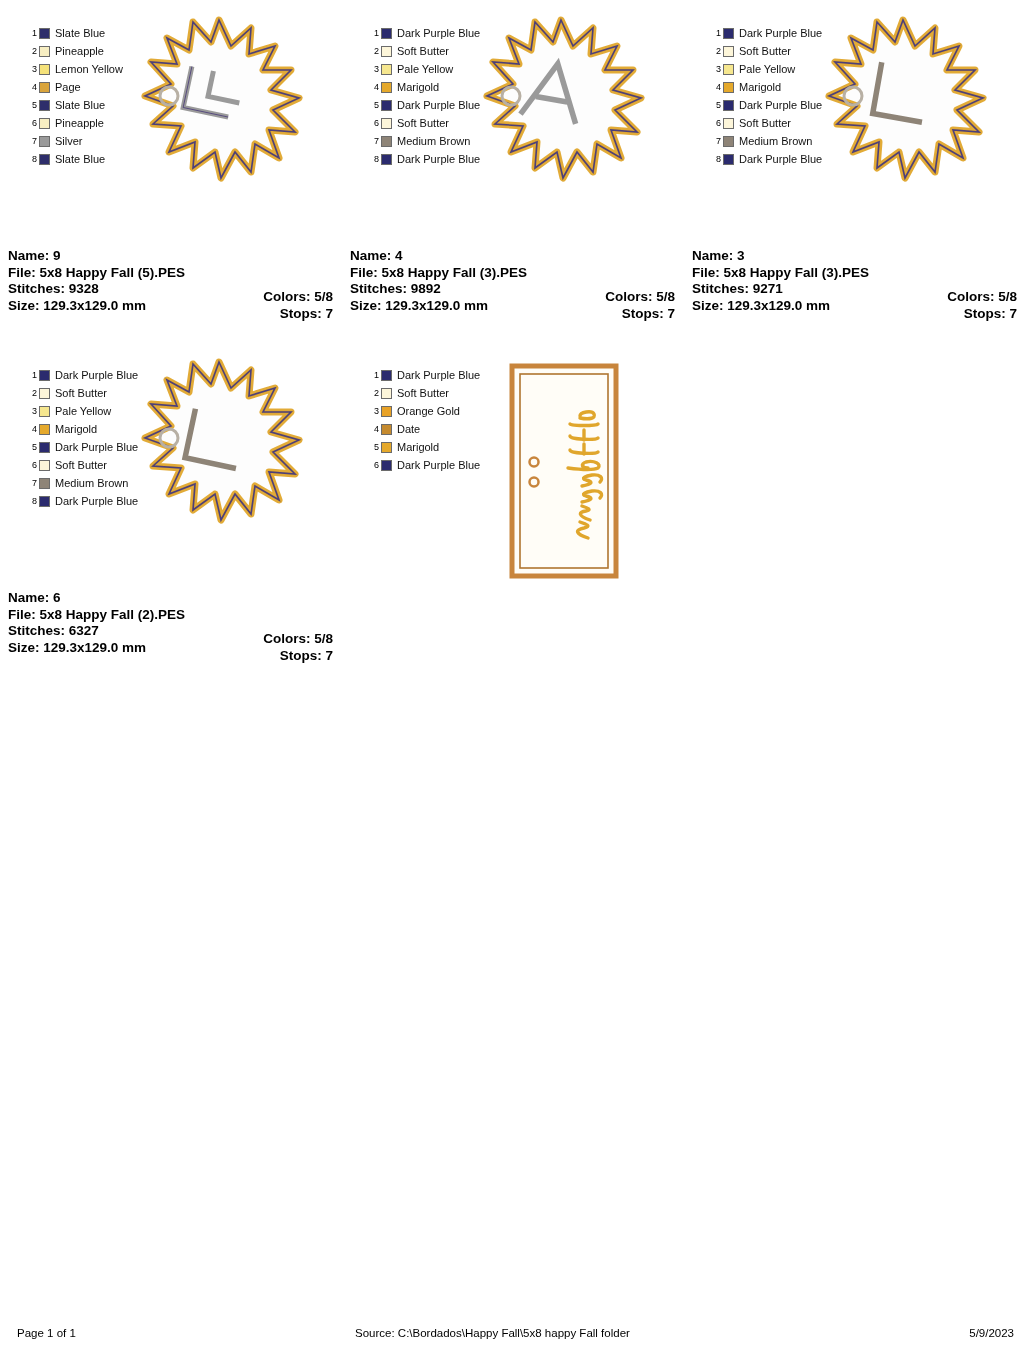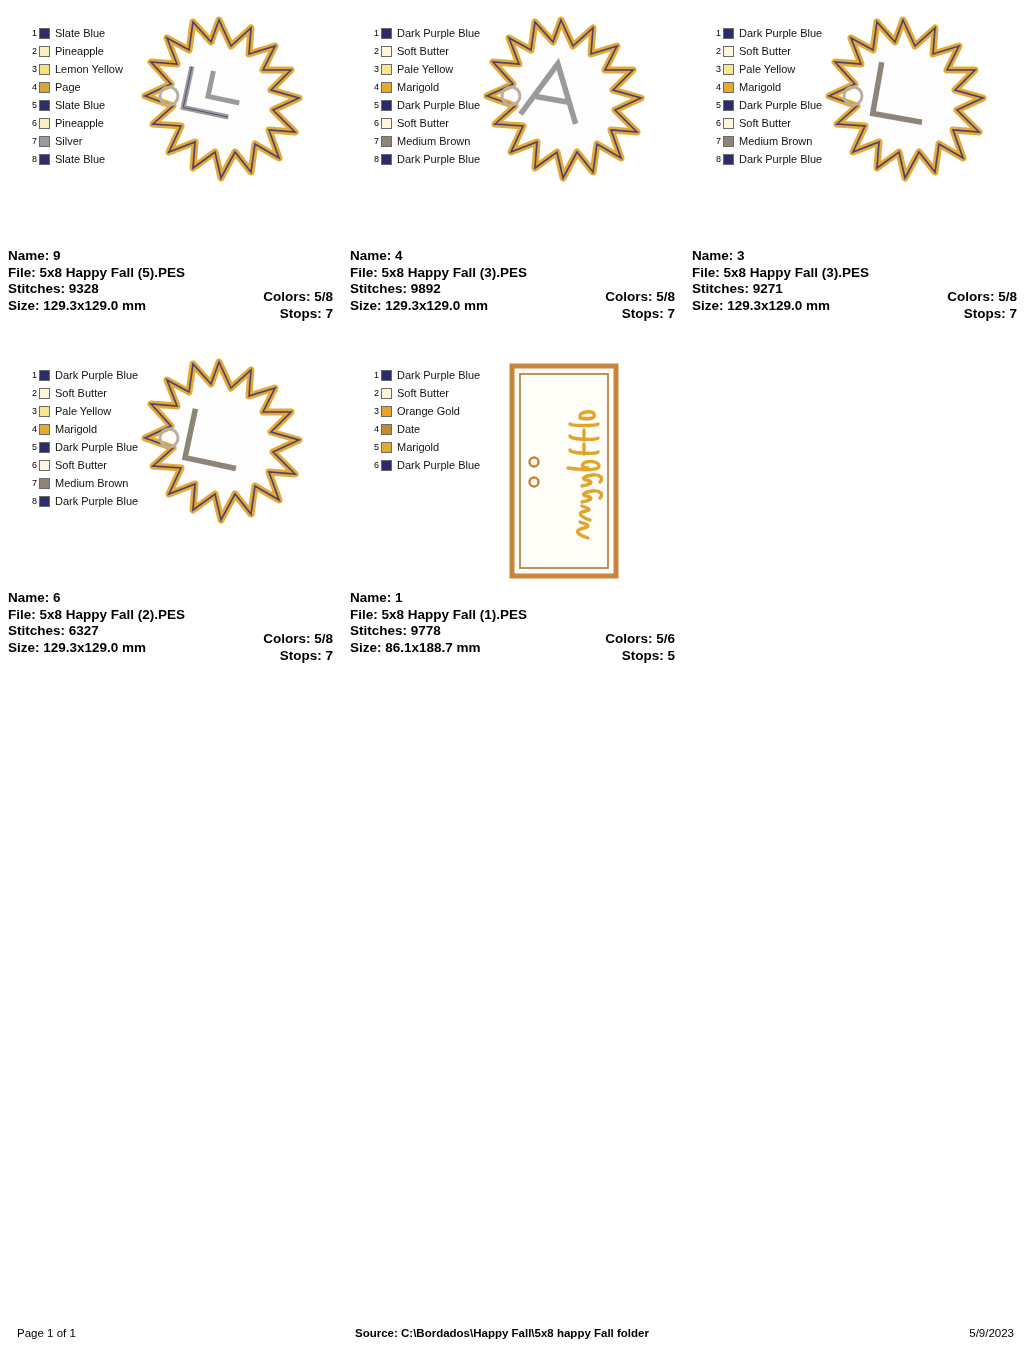--- a/index.html
+++ b/index.html
@@ -91,21 +91,21 @@
   }
   .footer {
     position: absolute;
     left: 0;
     top: 1327px;
     width: 1024px;
     font-size: 11.5px;
     color: #000;
   }
   .footer .f-left { position: absolute; left: 4px; top: 0; padding-left: 13px; }
-  .footer .f-center { position: absolute; left: 355px; top: 0; font-weight: bold; }
+  .footer .f-center { position: absolute; left: 355px; top: 0; }
   .footer .f-right { position: absolute; right: 10px; top: 0; }
 </style>
 </head>
 <body>
 
 <div class="page">
 
   <div class="design-cell" style="left:8px; top:6px;">
     <div class="design-art">
       <div class="legend" id="legend-0">
@@ -424,26 +424,20 @@
             <path d="M26 -14 C22 -14 22 12 24 14"></path>
             <path d="M22 0 L32 0"></path>
             <path d="M40 -14 C36 -14 36 12 38 14"></path>
             <path d="M36 0 L46 0"></path>
             <path d="M52 -14 C50 -14 50 12 52 14"></path>
             <path d="M58 -4 C56 6 58 12 62 10 C66 8 64 -4 60 -4"></path>
           </g>
         </svg>
       </div>
     </div>
-    <div class="info">
-      <div class="line"><span>Name: 1</span></div>
-      <div class="line"><span>File: 5x8 Happy Fall (1).PES</span></div>
-      <div class="line"><span>Stitches: 9778</span><span class="right">Colors: 5/6</span></div>
-      <div class="line"><span>Size: 86.1x188.7 mm</span><span class="right">Stops: 5</span></div>
-    </div>
   </div>
 
   <div class="footer">
     <span class="f-left">Page 1 of 1</span>
     <span class="f-center">Source: C:\Bordados\Happy Fall\5x8 happy Fall folder</span>
     <span class="f-right">5/9/2023</span>
   </div>
 
 </div>
 

